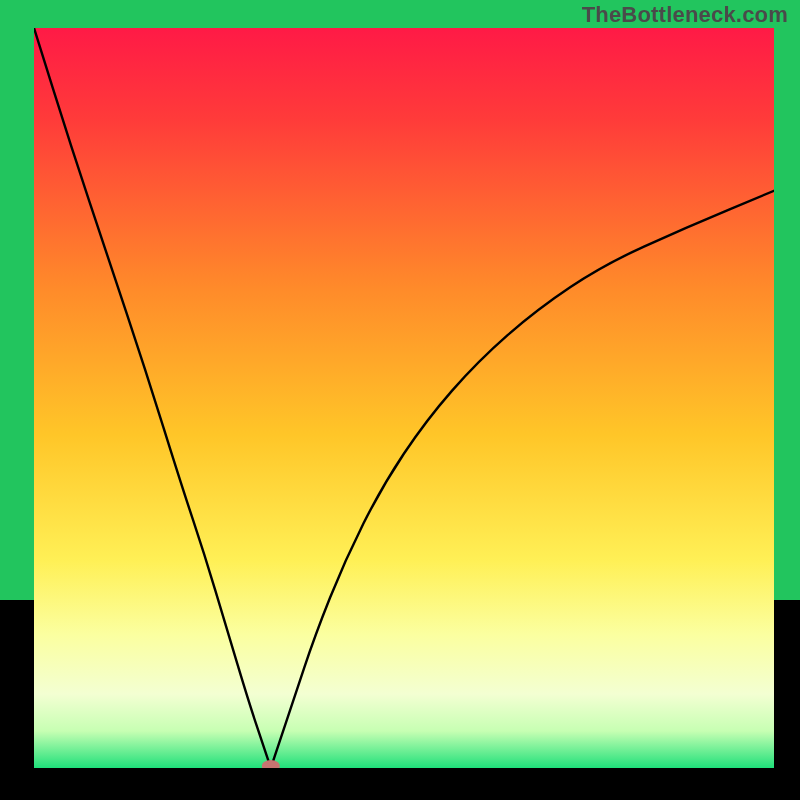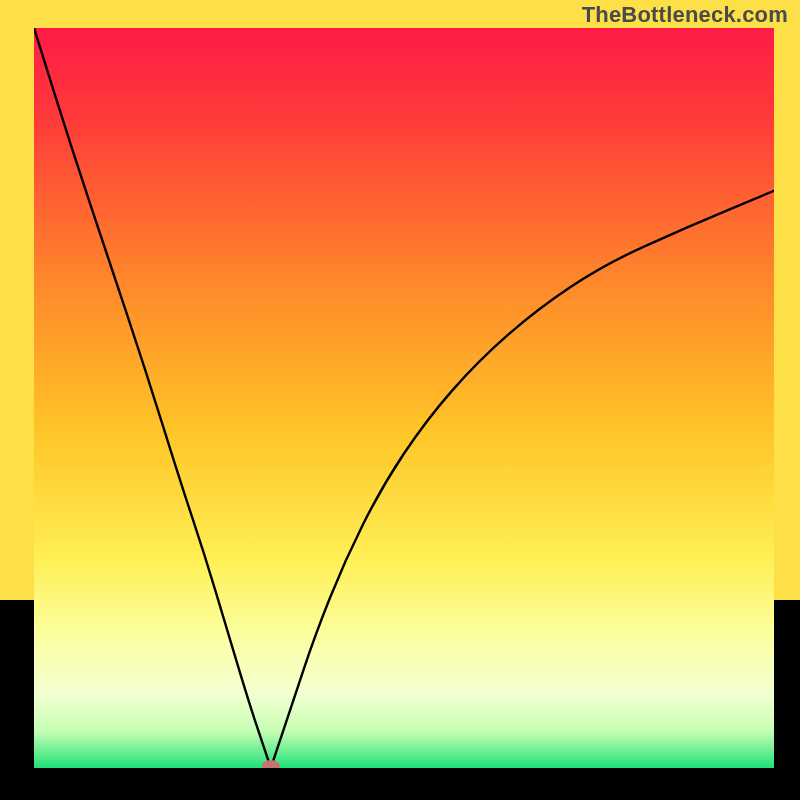--- a/index.html
+++ b/index.html
@@ -8,21 +8,21 @@
     width: 800px;
     height: 800px;
     background: #000;
     font-family: Arial, Helvetica, sans-serif;
     overflow: hidden;
   }
   .frame {
     position: relative;
     width: 800px;
     height: 600px;
-    background: #fde047;
+    background: #22c55e;
   }
   .watermark {
     position: absolute;
     top: 2px;
     right: 12px;
     color: #4a4a4a;
     font-size: 22px;
     font-weight: 600;
     letter-spacing: 0.2px;
     z-index: 20;

